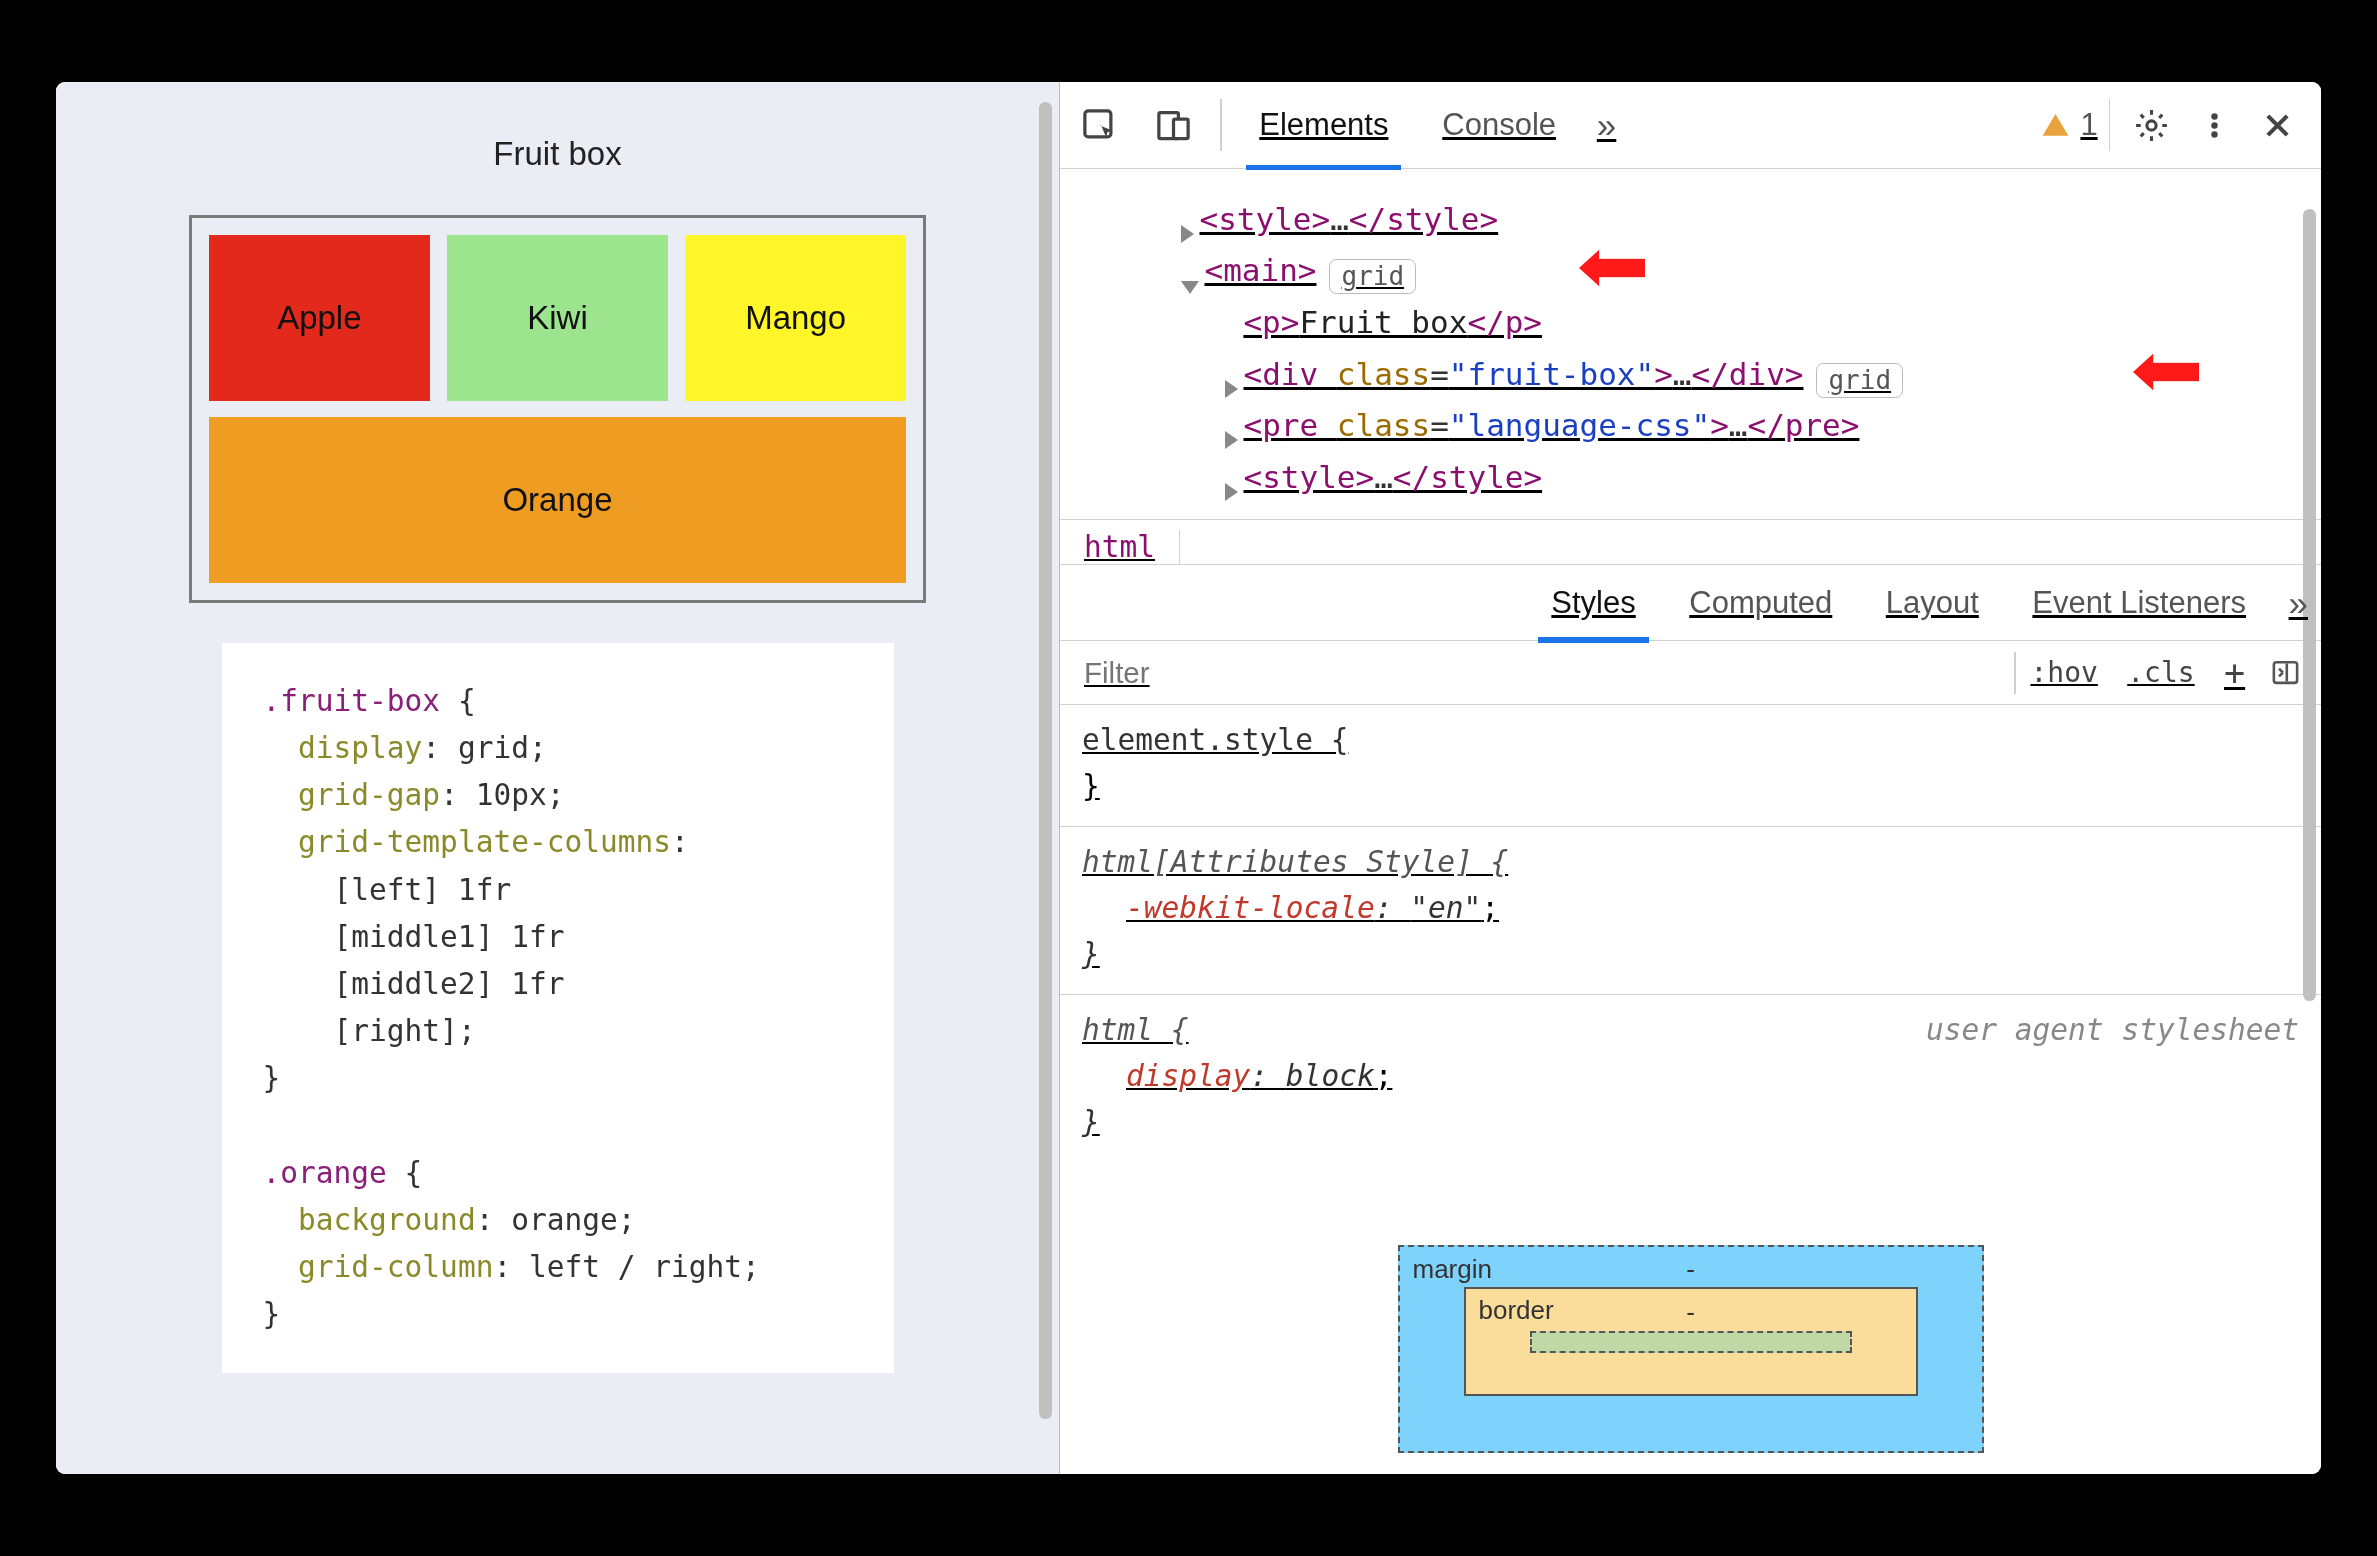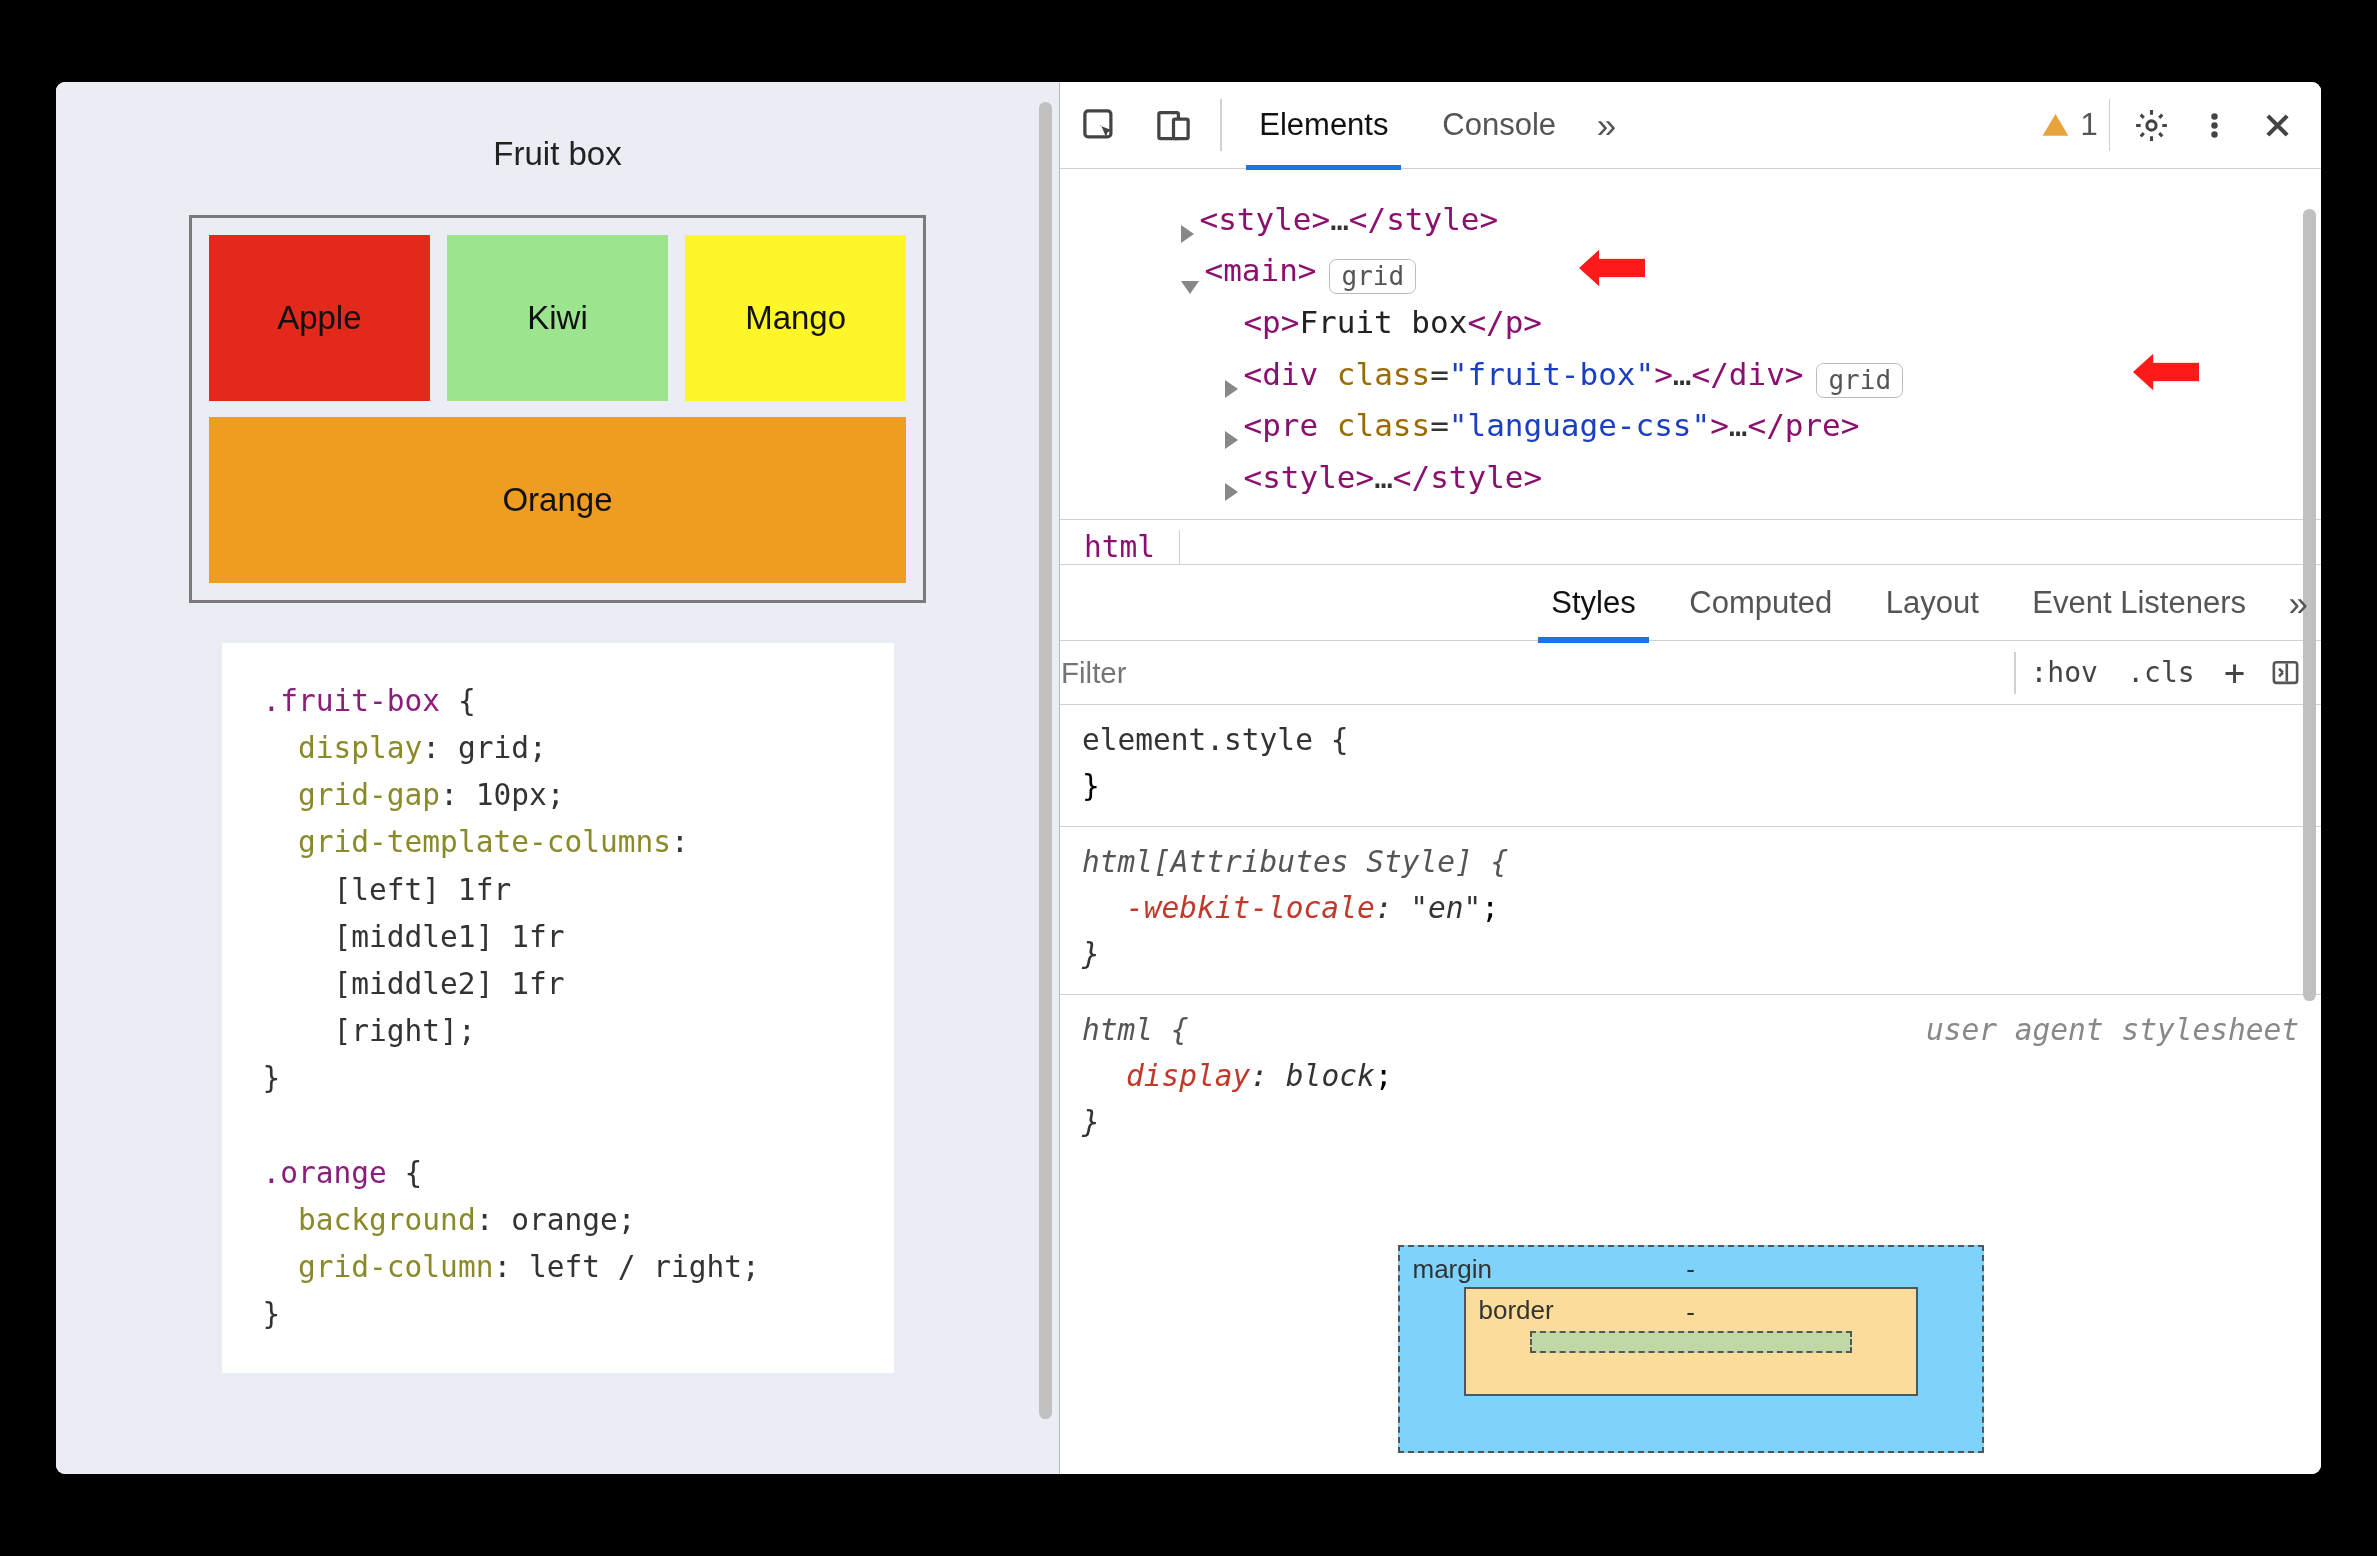--- a/index.html
+++ b/index.html
@@ -86,20 +86,21 @@
   .tok-val  { color: #333; }
   .tok-punc { color: #333; }
 
   
   .devtools {
     flex: 1;
     display: flex;
     flex-direction: column;
     background: #fff;
     position: relative;
+    text-decoration: underline;
   }
   .dt-scroll-thumb {
     position: absolute;
     right: 5.5px;
     top: 127px;
     width: 13px;
     height: 792px;
     background: #c0c0c0;
     border-radius: 6.4px;
   }
@@ -237,21 +238,21 @@
   .filterbar {
     display: flex;
     align-items: center;
     border-bottom: 1.8px solid #d0d0d0;
     height: 64px;
   }
   .filterbar input {
     flex: 1;
     border: none;
     font-size: 29.5px;
-    padding: 0 1px;
+    padding: 0 24px;
     color: #1d4ed8;
     font-family: inherit;
     outline: none;
   }
   .filterbar .pill {
     font-family: Menlo, Consolas, monospace;
     font-size: 28px;
     color: #444;
     padding: 0 14.7px;
   }

